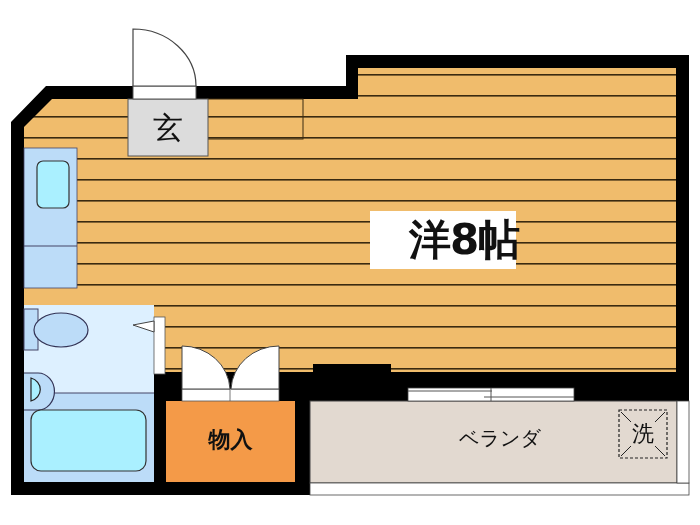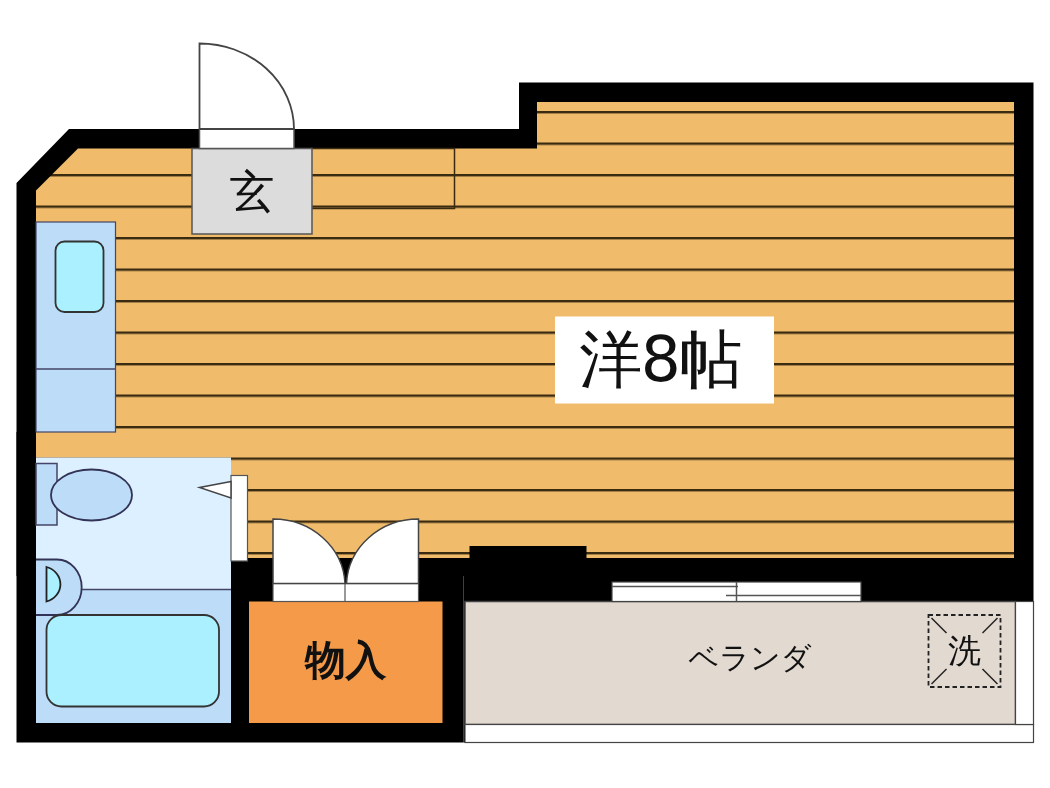--- a/index.html
+++ b/index.html
@@ -95,21 +95,21 @@
       <line x1="621" y1="412" x2="631" y2="422" stroke="#222" stroke-width="1"></line>
       <line x1="665" y1="412" x2="655" y2="422" stroke="#222" stroke-width="1"></line>
       <line x1="621" y1="456" x2="631" y2="446" stroke="#222" stroke-width="1"></line>
       <line x1="665" y1="456" x2="655" y2="446" stroke="#222" stroke-width="1"></line>
     </g>
   </g>
 
   <rect x="370" y="211" width="146" height="58" fill="#fff"></rect>
 </svg>
 
-<div class="label" style="left:356px; top:211px; width:168px; height:58px; font-size:42px; letter-spacing:-1px;">洋8帖</div>
+<div class="label" style="left:380px; top:211px; width:168px; height:58px; font-size:42px; letter-spacing:-1px;font-weight:bold;">洋8帖</div>
 
 <div class="label" style="left:128px; top:104px; width:80px; height:48px; font-size:30px;">玄</div>
 
-<div class="label" style="left:166px; top:412px; width:129px; height:56px; font-size:27px; font-weight:bold;">物入</div>
+<div class="label" style="left:166px; top:412px; width:129px; height:56px; font-size:22px; font-weight:bold;">物入</div>
 
 <div class="label" style="left:400px; top:414px; width:200px; height:48px; font-size:20px;">ベランダ</div>
 
 <div class="label" style="left:619px; top:410px; width:48px; height:48px; font-size:22px;">洗</div>
 
 </body></html>

